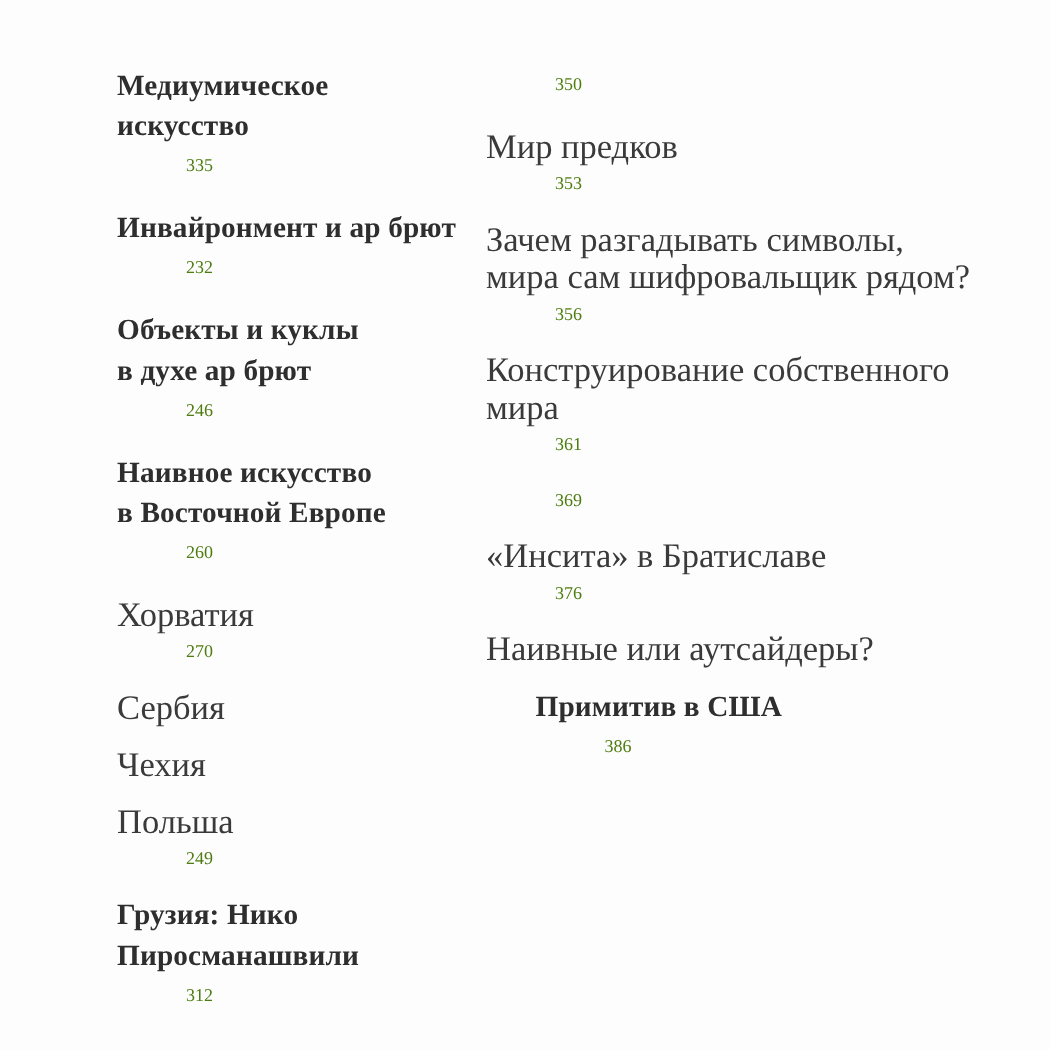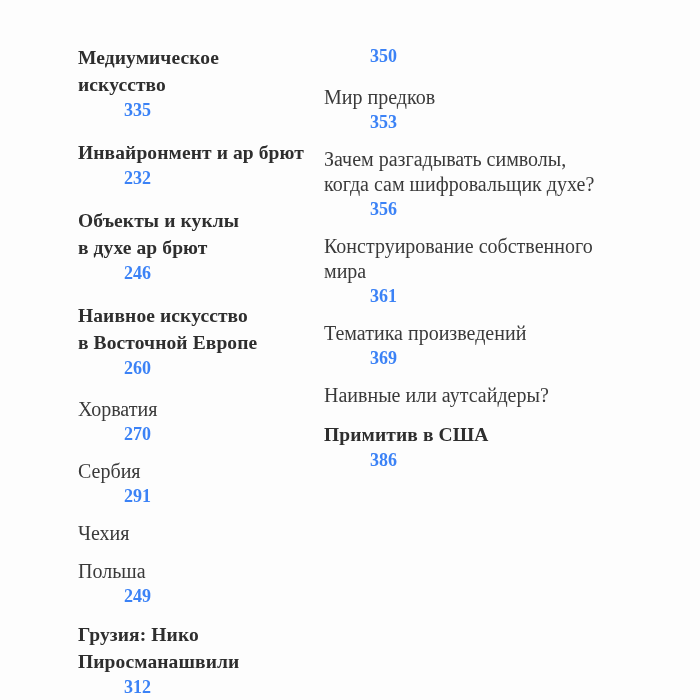--- a/index.html
+++ b/index.html
@@ -62,54 +62,55 @@
     letter-spacing: 0.1px;
     color: #2e2e2e;
   }
 
   
   .entry.minor {
     margin-bottom: 13px;
   }
   .entry.minor .entry-title {
     font-weight: normal;
-    font-size: 20px;
+    font-size: 23px;
     line-height: 25px;
     color: #3a3a3a;
   }
 
   .entry-title {
     margin: 0;
     white-space: pre-line;
   }
 
   .entry-page {
-    font-weight: bold;
-    font-size: 18px;
+    font-weight: normal;
+    font-size: 12px;
     line-height: 24px;
-    color: #3b82f6;
+    color: #4d7c0f;
     padding-left: 46px;
   }
 
   .entry.minor .entry-page {
     padding-left: 46px;
   }
 
   
   .toc-column.left .entry.major + .entry.minor {
     margin-top: 3px;
   }
   .toc-column.left .entry.minor + .entry.major {
     margin-top: 6px;
   }
   .toc-column.right .entry.major + .entry.minor {
     margin-top: 4px;
   }
   .toc-column.right .entry.minor + .entry.major {
     margin-top: 8px;
+    margin-left: 33px;
   }
 </style>
 </head>
 <body style="background: rgb(253, 253, 253); color: rgb(51, 51, 51);">
 
 <div class="page">
   <div class="toc-columns">
 
     <div class="toc-column left">
       <div class="entry major">
@@ -129,21 +130,20 @@
         <div class="entry-title">Наивное искусство
 в Восточной Европе</div>
         <div class="entry-page">260</div>
       </div>
       <div class="entry minor">
         <div class="entry-title">Хорватия</div>
         <div class="entry-page">270</div>
       </div>
       <div class="entry minor">
         <div class="entry-title">Сербия</div>
-        <div class="entry-page">291</div>
       </div>
       <div class="entry minor">
         <div class="entry-title">Чехия</div>
       </div>
       <div class="entry minor">
         <div class="entry-title">Польша</div>
         <div class="entry-page">249</div>
       </div>
       <div class="entry major">
         <div class="entry-title">Грузия: Нико
@@ -155,31 +155,34 @@
     <div class="toc-column right">
       <div class="entry major">
         <div class="entry-page">350</div>
       </div>
       <div class="entry minor">
         <div class="entry-title">Мир предков</div>
         <div class="entry-page">353</div>
       </div>
       <div class="entry minor">
         <div class="entry-title">Зачем разгадывать символы,
-когда сам шифровальщик духе?</div>
+мира сам шифровальщик рядом?</div>
         <div class="entry-page">356</div>
       </div>
       <div class="entry minor">
         <div class="entry-title">Конструирование собственного
 мира</div>
         <div class="entry-page">361</div>
       </div>
       <div class="entry minor">
-        <div class="entry-title">Тематика произведений</div>
         <div class="entry-page">369</div>
+      </div>
+      <div class="entry minor">
+        <div class="entry-title">«Инсита» в Братиславе</div>
+        <div class="entry-page">376</div>
       </div>
       <div class="entry minor">
         <div class="entry-title">Наивные или аутсайдеры?</div>
       </div>
       <div class="entry major">
         <div class="entry-title">Примитив в США</div>
         <div class="entry-page">386</div>
       </div>
     </div>
 

